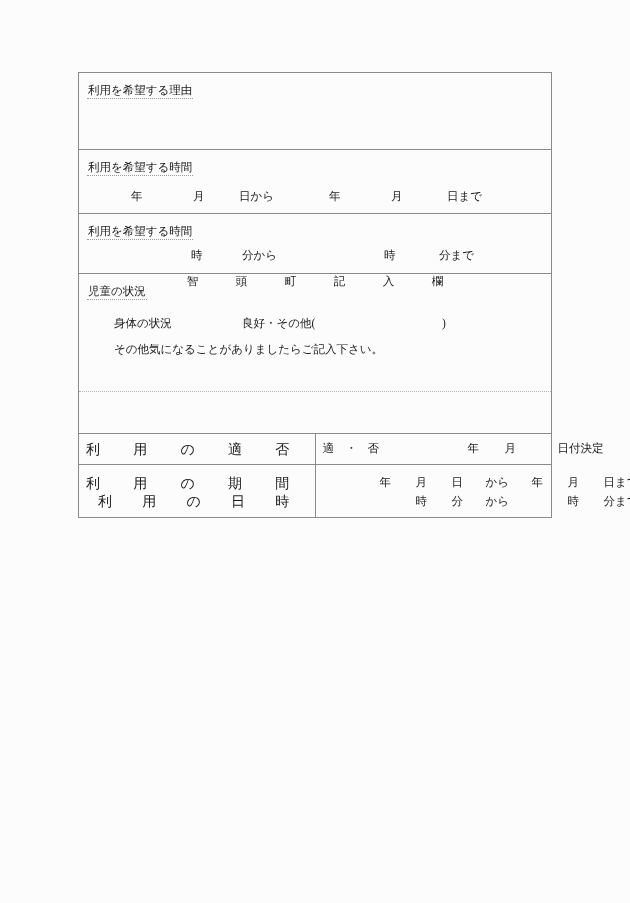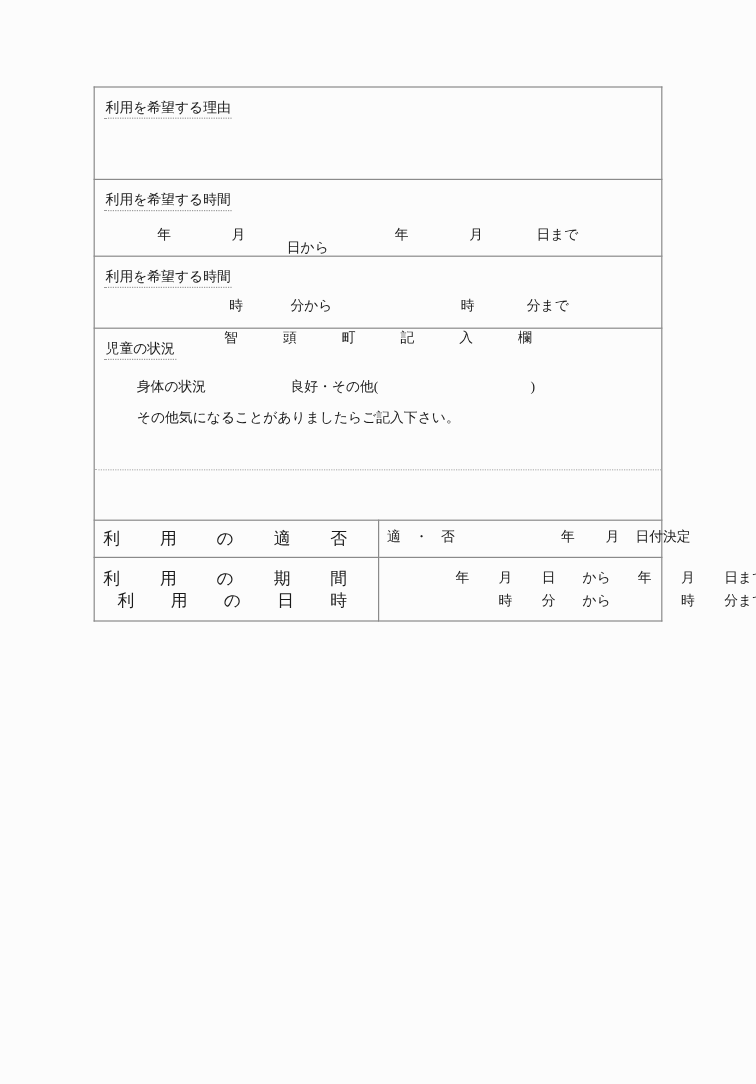--- a/index.html
+++ b/index.html
@@ -138,21 +138,21 @@
     </tr>
 
     <tr>
       <td colspan="2" class="row-period">
         <div class="cellbox">
           <div class="hdr-wrap">
             <span class="hdr">利用を希望する時間</span>
           </div>
           <span class="tok" style="left:52px; top:41px;">年</span>
           <span class="tok" style="left:114px; top:41px;">月</span>
-          <span class="tok" style="left:160px; top:52px;">日から</span>
+          <span class="tok" style="left:160px; top:41px;">日から</span>
           <span class="tok" style="left:250px; top:41px;">年</span>
           <span class="tok" style="left:312px; top:41px;">月</span>
           <span class="tok" style="left:368px; top:41px;">日まで</span>
         </div>
       </td>
     </tr>
 
     <tr>
       <td colspan="2" class="row-time">
         <div class="cellbox">
@@ -191,21 +191,21 @@
           <div class="lbl lbl-spread" style="top:9px;">利用の適否</div>
         </div>
       </td>
       <td class="row-suitable">
         <div class="cellbox">
           <span class="tok" style="left:7px; top:9px;">適</span>
           <span class="tok" style="left:30px; top:9px;">・</span>
           <span class="tok" style="left:52px; top:9px;">否</span>
           <span class="tok" style="left:152px; top:9px;">年</span>
           <span class="tok" style="left:189px; top:9px;">月</span>
-          <span class="tok" style="left:214px; top:9px;">日付決定</span>
+          <span class="tok" style="left:242px; top:9px;">日付決定</span>
         </div>
       </td>
     </tr>
 
     <tr>
       <td class="lbl-cell row-term">
         <div class="cellbox">
           <div class="lbl lbl-spread" style="top:12px;">利用の期間</div>
           <div class="lbl lbl-spread" style="top:30px;margin-left:12px;">利用の日時</div>
         </div>

